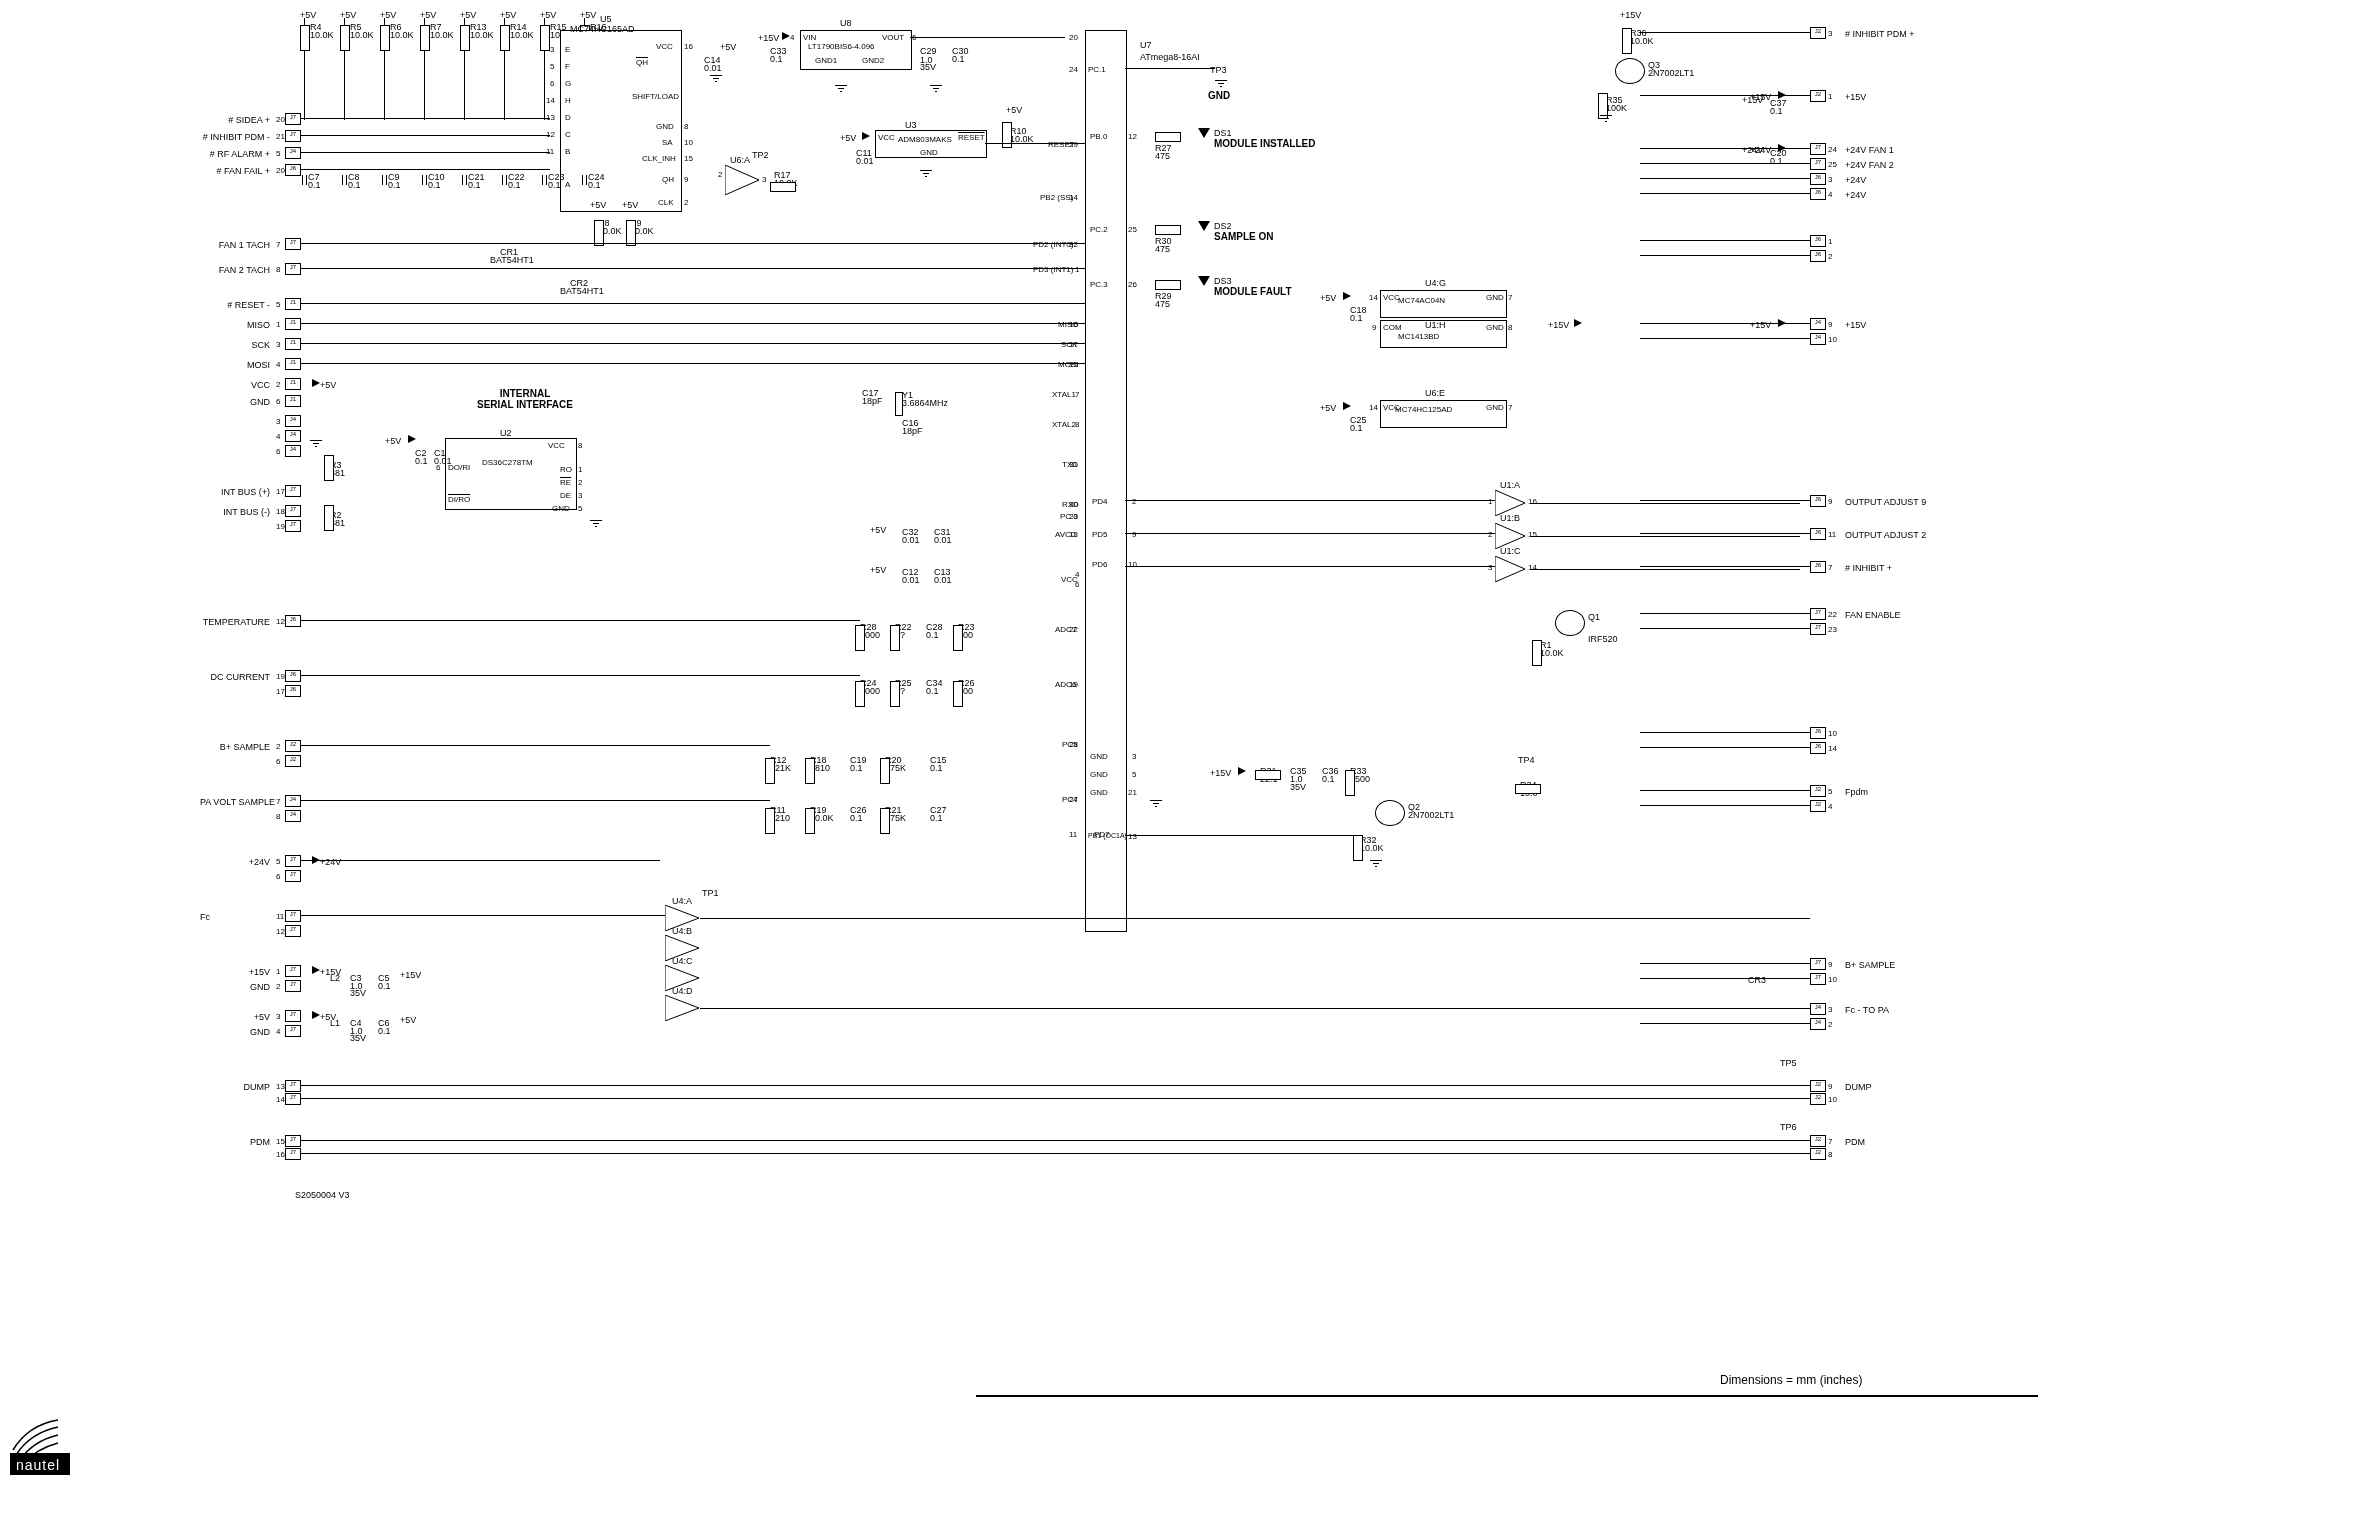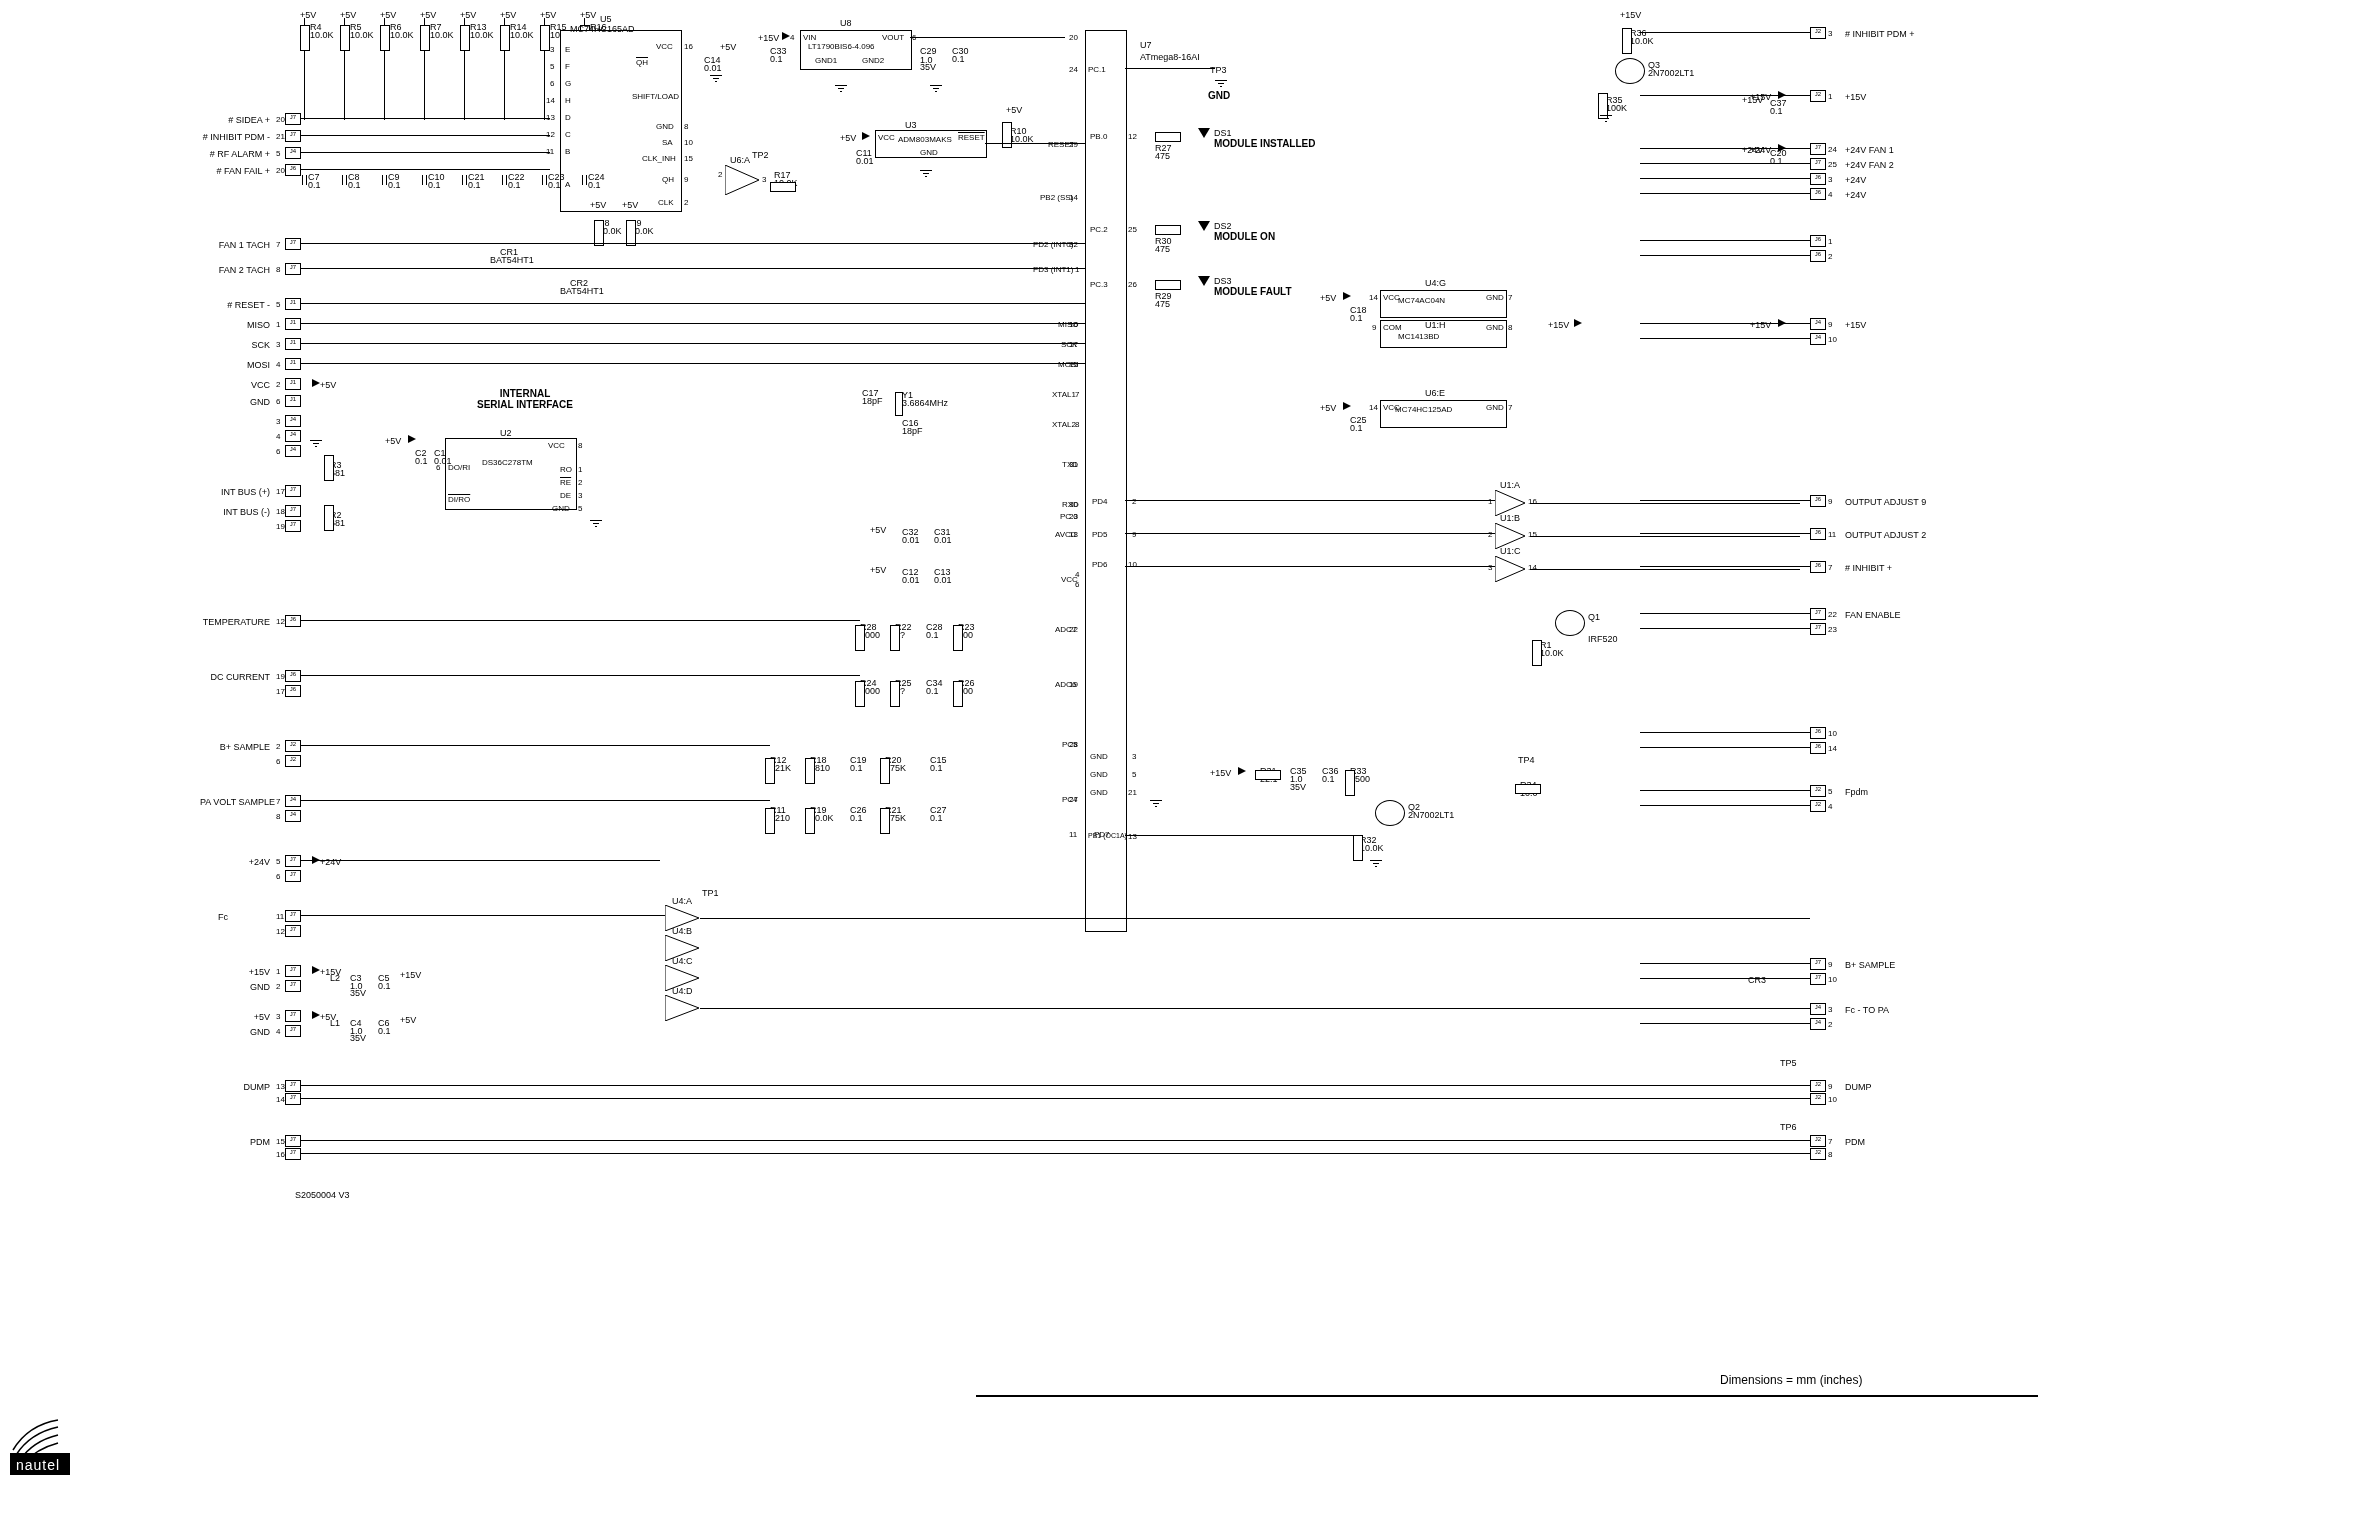--- a/index.html
+++ b/index.html
@@ -167,21 +167,21 @@
     <div class="pin" style="left:276px;top:812px">8</div>
     <div class="box" style="left:285px;top:810px;width:14px;height:10px;font-size:6px;text-align:center">J4</div>
     <div class="lbl" style="left:200px;top:857px;text-align:right;width:70px">+24V</div>
     <div class="pin" style="left:276px;top:857px">5</div>
     <div class="box" style="left:285px;top:855px;width:14px;height:10px;font-size:6px;text-align:center">J7</div>
     <div class="lbl" style="left:320px;top:857px">+24V</div>
       <div class="arr" style="left:312px;top:856px"></div>
       <div class="lbl" style="left:200px;top:872px;text-align:right;width:70px"></div>
     <div class="pin" style="left:276px;top:872px">6</div>
     <div class="box" style="left:285px;top:870px;width:14px;height:10px;font-size:6px;text-align:center">J7</div>
-    <div class="lbl" style="left:188px;top:912px;text-align:center;width:70px">Fc</div>
+    <div class="lbl" style="left:200px;top:912px;text-align:left;width:70px">Fc</div>
     <div class="pin" style="left:276px;top:912px">11</div>
     <div class="box" style="left:285px;top:910px;width:14px;height:10px;font-size:6px;text-align:center">J7</div>
     <div class="lbl" style="left:200px;top:927px;text-align:right;width:70px"></div>
     <div class="pin" style="left:276px;top:927px">12</div>
     <div class="box" style="left:285px;top:925px;width:14px;height:10px;font-size:6px;text-align:center">J7</div>
     <div class="lbl" style="left:200px;top:967px;text-align:right;width:70px">+15V</div>
     <div class="pin" style="left:276px;top:967px">1</div>
     <div class="box" style="left:285px;top:965px;width:14px;height:10px;font-size:6px;text-align:center">J7</div>
     <div class="lbl" style="left:320px;top:967px">+15V</div>
       <div class="arr" style="left:312px;top:966px"></div>
@@ -639,21 +639,21 @@
     <div class="lbl" style="left:1155px;top:151px">475</div>
 <div class="led" style="left:1198px;top:128px"></div>
 <div class="lbl" style="left:1214px;top:128px">DS1</div>
 <div class="lblb" style="left:1214px;top:138px">MODULE INSTALLED</div>
 
 <div class="resH" style="left:1155px;top:225px"></div>
 <div class="lbl" style="left:1155px;top:236px">R30</div>
     <div class="lbl" style="left:1155px;top:244px">475</div>
 <div class="led" style="left:1198px;top:221px"></div>
 <div class="lbl" style="left:1214px;top:221px">DS2</div>
-<div class="lblb" style="left:1214px;top:231px">MODULE ON</div>
+<div class="lblb" style="left:1214px;top:231px">SAMPLE ON</div>
 
 <div class="resH" style="left:1155px;top:280px"></div>
 <div class="lbl" style="left:1155px;top:291px">R29</div>
     <div class="lbl" style="left:1155px;top:299px">475</div>
 <div class="led" style="left:1198px;top:276px"></div>
 <div class="lbl" style="left:1214px;top:276px">DS3</div>
 <div class="lblb" style="left:1214px;top:286px">MODULE FAULT</div>
 
 <div class="lbl" style="left:1620px;top:10px">+15V</div>
 <div class="lbl" style="left:1630px;top:28px">R36</div>

